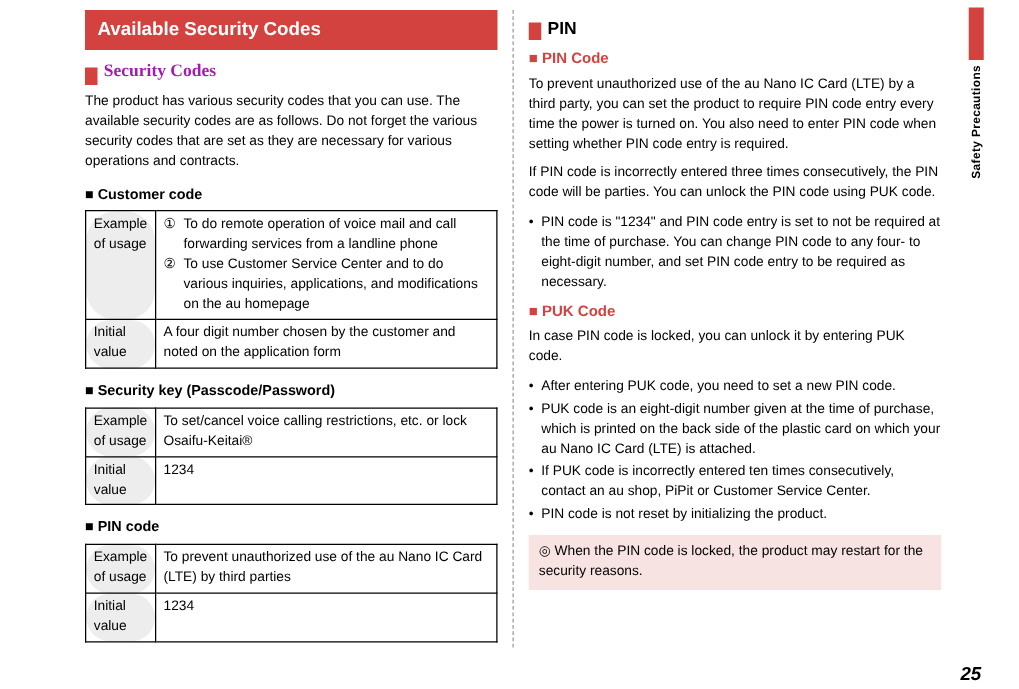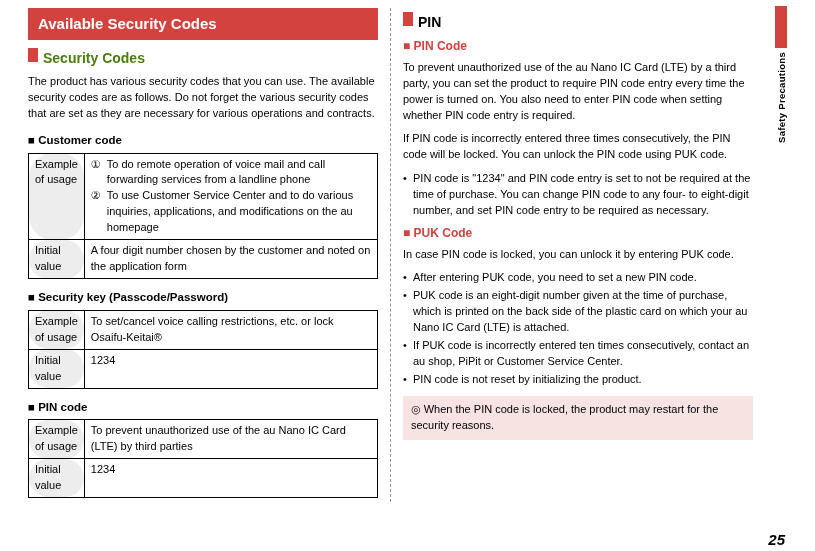--- a/index.html
+++ b/index.html
@@ -8,51 +8,51 @@
       width: 815px;
       height: 551px;
       background: #fff;
       color: #000;
       font-size: 11px;
       line-height: 1.45;
       position: relative;
     }
     .page {
       display: flex;
-      padding: 8px 50px 8px 16px;
+      padding: 8px 50px 8px 56px;
       gap: 0;
     }
     .col {
       flex: 1;
       padding: 0 12px;
     }
     .col-left { border-right: 1px dashed #999; }
     .red-banner {
       background: #d3423e;
       color: #fff;
       font-weight: bold;
       font-size: 15px;
       padding: 5px 10px;
       margin-bottom: 8px;
     }
     .sub-heading {
       display: flex;
-      align-items: flex-start;
+      align-items: flex-end;
       font-size: 14px;
       font-weight: bold;
       margin: 4px 0 6px 0;
     }
     .red-block {
       display: inline-block;
       width: 10px;
       height: 14px;
       background: #d3423e;
       margin-right: 5px;
     }
-    .sub-heading .red-text { color: #4d7c0f; }
+    .sub-heading .red-text { color: #a21caf; font-family: Liberation Serif, serif; }
     .sub-heading .black-text { color: #000; }
     .sub-heading.plain { color: #d3423e; }
     .body-text { margin: 0 0 8px 0; }
     .sq-heading {
       font-size: 11.5px;
       font-weight: bold;
       margin: 10px 0 4px 0;
     }
     .sq-heading::before {
       content: "■ ";
@@ -202,21 +202,21 @@
   </div>
 
   <div class="col">
     <div class="sub-heading">
       <span class="red-block"></span>
       <span class="black-text">PIN</span>
     </div>
 
     <div class="sq-heading-red">PIN Code</div>
     <div class="body-text">To prevent unauthorized use of the au Nano IC Card (LTE) by a third party, you can set the product to require PIN code entry every time the power is turned on. You also need to enter PIN code when setting whether PIN code entry is required.</div>
-    <div class="body-text">If PIN code is incorrectly entered three times consecutively, the PIN code will be locked. You can unlock the PIN code using PUK code.</div>
+    <div class="body-text">If PIN code is incorrectly entered three times consecutively, the PIN code will be parties. You can unlock the PIN code using PUK code.</div>
     <div class="bullets">
       <div class="item">PIN code is "1234" and PIN code entry is set to not be required at the time of purchase. You can change PIN code to any four- to eight-digit number, and set PIN code entry to be required as necessary.</div>
     </div>
 
     <div class="sq-heading-red">PUK Code</div>
     <div class="body-text">In case PIN code is locked, you can unlock it by entering PUK code.</div>
     <div class="bullets">
       <div class="item">After entering PUK code, you need to set a new PIN code.</div>
       <div class="item">PUK code is an eight-digit number given at the time of purchase, which is printed on the back side of the plastic card on which your au Nano IC Card (LTE) is attached.</div>
       <div class="item">If PUK code is incorrectly entered ten times consecutively, contact an au shop, PiPit or Customer Service Center.</div>

